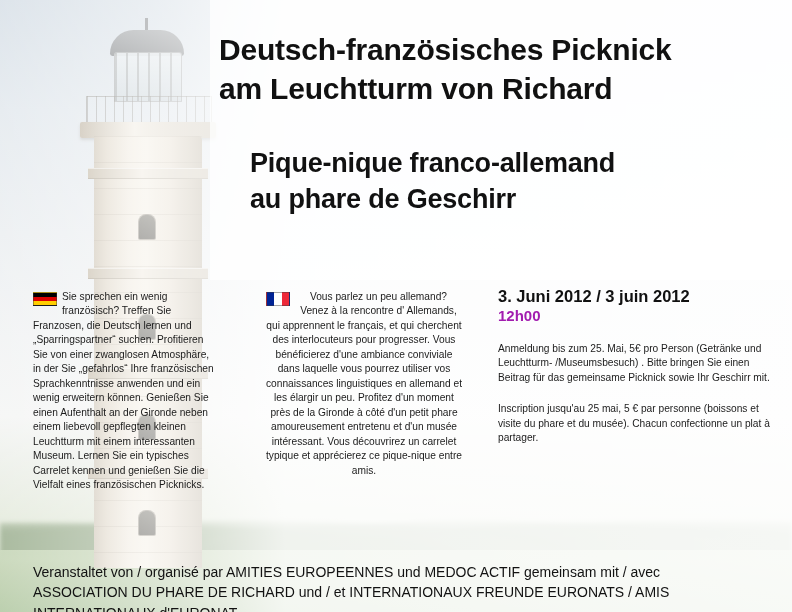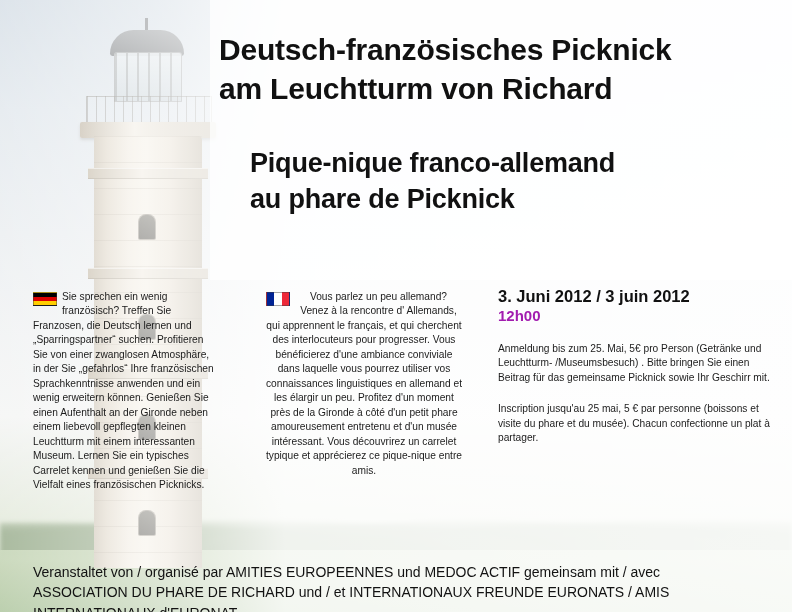--- a/index.html
+++ b/index.html
@@ -335,21 +335,21 @@
 
   <div class="content">
 
     <div class="title-de">
       <div>Deutsch-französisches Picknick</div>
       <div>am Leuchtturm von Richard</div>
     </div>
 
     <div class="title-fr">
       <div>Pique-nique franco-allemand</div>
-      <div>au phare de Picknick</div>
+      <div>au phare de Geschirr</div>
     </div>
 
     <div class="col col-de">
       <span class="flag flag-de"></span><span>Sie sprechen ein wenig französisch? Treffen Sie Franzosen, die Deutsch lernen und „Sparringspartner“ suchen. Profitieren Sie von einer zwanglosen Atmosphäre, in der Sie „gefahrlos“ Ihre französischen Sprachkenntnisse anwenden und ein wenig erweitern können. Genießen Sie einen Aufenthalt an der Gironde neben einem liebevoll gepflegten kleinen Leuchtturm mit einem interessanten Museum. Lernen Sie ein typisches Carrelet kennen und genießen Sie die Vielfalt eines französischen Picknicks.</span>
     </div>
 
     <div class="col col-fr">
       <span class="flag flag-fr"></span><span>Vous parlez un peu allemand? Venez à la rencontre d' Allemands, qui apprennent le français, et qui cherchent des interlocuteurs pour progresser. Vous bénéficierez d'une ambiance conviviale dans laquelle vous pourrez utiliser vos connaissances linguistiques en allemand et les élargir un peu. Profitez d'un moment près de la Gironde à côté d'un petit phare amoureusement entretenu et d'un musée intéressant. Vous découvrirez un  carrelet typique et apprécierez ce pique-nique entre amis.</span>
     </div>
 

